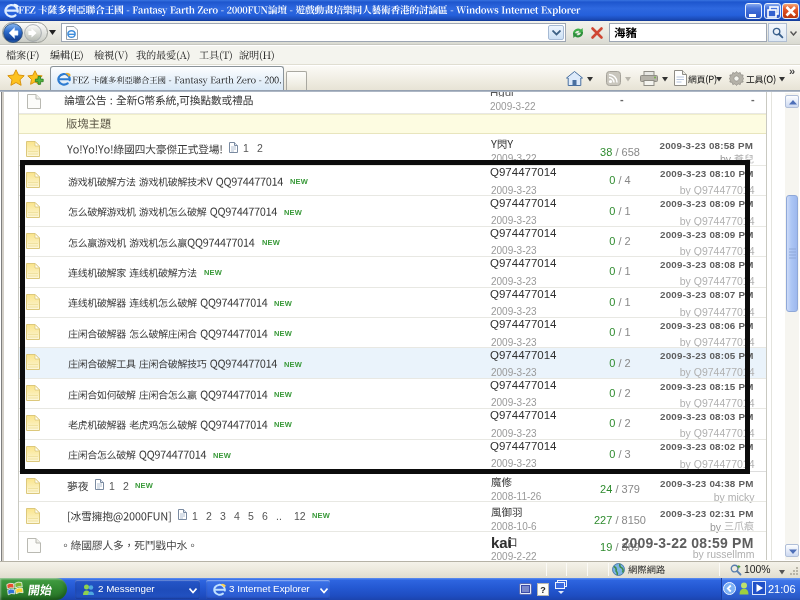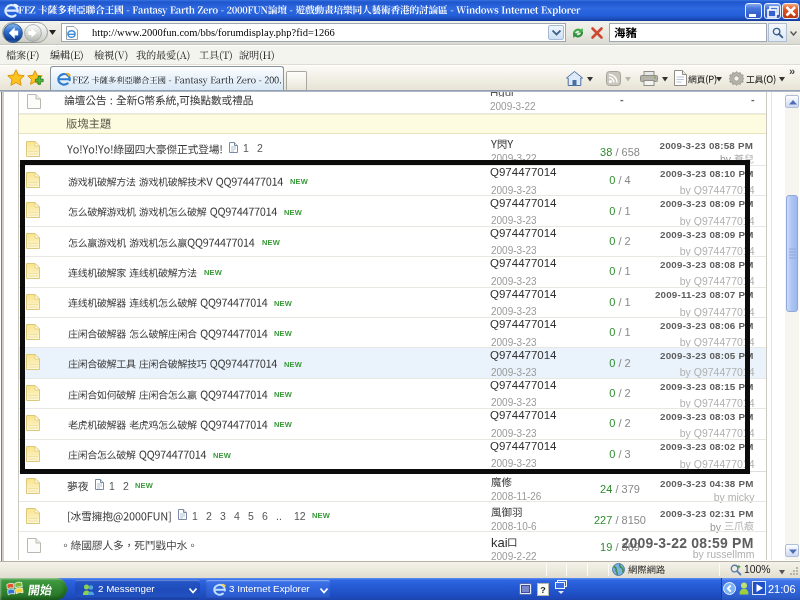--- a/index.html
+++ b/index.html
@@ -376,21 +376,20 @@
       <path d="M0 0 L7 0 L3.5 5 Z" fill="#222"></path>
     </svg>
     <div class="a" style="left:61px;top:23px;width:505px;height:19px;background:#fff;border:1px solid #9da6b3;"></div>
     <div class="a" style="left:66px;top:26px">
       <svg width="12" height="14" viewBox="0 0 12 14">
 <path d="M0.5 0.5 H8 L11.5 4 V13.5 H0.5 Z" fill="#fdfdfd" stroke="#98a0a8" stroke-width="1"></path>
 <ellipse cx="5.5" cy="8" rx="3.6" ry="3.3" fill="none" stroke="#3f8ddb" stroke-width="1.5"></ellipse>
 <rect x="2" y="7.6" width="7" height="1.4" fill="#3f8ddb"></rect>
 </svg>
     </div>
-    <div class="a" style="font-size:10.5px;color:#000;font-weight:normal;line-height:12.1px;font-family:'Liberation Serif',serif;left:92px;top:27.0px;">http://www.2000fun.com/bbs/forumdisplay.php?fid=1266</div>
     <div class="a" style="left:548px;top:25px;width:16px;height:15px;background:linear-gradient(180deg,#eef5fd,#cce0f5);border:1px solid #a6bad4;border-radius:2px;"></div>
     <svg class="a" style="left:552px;top:30px" width="9" height="6" viewBox="0 0 9 6">
       <path d="M0.5 0.5 L4.5 4.5 L8.5 0.5" fill="none" stroke="#3e6286" stroke-width="1.8"></path>
     </svg>
     <div class="a" style="left:570px;top:25px">
       <svg width="16" height="16" viewBox="0 0 16 16">
 <path d="M3 9 A5 5 0 0 1 11 4.6 L12.6 3 L13 8 L8 7.6 L9.6 6 A3.4 3.4 0 0 0 4.8 9 Z" fill="#3fae49"></path>
 <path d="M13 7 A5 5 0 0 1 5 11.4 L3.4 13 L3 8 L8 8.4 L6.4 10 A3.4 3.4 0 0 0 11.2 7 Z" fill="#2e8f3c"></path>
 </svg>
     </div>
@@ -985,21 +984,21 @@
             <use href="#g160" x="5083"></use>
             <use href="#g158" x="5606"></use>
           </g>
         </g>
       </svg>
     </div>
     <div class="a" style="font-size:7.5px;color:#3a9a3a;font-weight:bold;line-height:8.6px;letter-spacing:0.2px;left:274px;top:299.9px;">NEW</div>
     <div class="a" style="font-size:11.5px;color:#2f2f2f;font-weight:normal;line-height:13.2px;left:490px;top:287.8px;">Q974477014</div>
     <div class="a" style="font-size:10px;color:#999;font-weight:normal;line-height:11.5px;left:491px;top:306.1px;">2009-3-23</div>
     <div class="a" style="left:584px;top:295.7px;width:72px;text-align:center;font-size:11px;line-height:12.6px;"><span style="color:#2e8b2e">0</span> <span style="color:#888">/ 1</span></div>
-    <div class="a" style="font-size:9.8px;color:#5e5e5e;font-weight:bold;line-height:11.3px;letter-spacing:0.2px;right:46.5px;top:289.3px;">2009-11-23 08:07 PM</div>
+    <div class="a" style="font-size:9.8px;color:#5e5e5e;font-weight:bold;line-height:11.3px;letter-spacing:0.2px;right:46.5px;top:289.3px;">2009-3-23 08:07 PM</div>
     <div class="a" style="font-size:10.5px;color:#b0b0b0;font-weight:normal;line-height:12.1px;right:45.5px;top:305.7px;">by Q974477014</div>
     <div class="a" style="left:19px;top:317px;width:747px;height:1px;background:#e8e8e3;"></div>
     <svg class="a" style="left:26px;top:324px" width="14" height="16" viewBox="0 0 14 16">
       <path d="M0.5 0.5 H9 L13.5 5 V15.5 H0.5 Z" fill="url(#pg)" stroke="#dcc87c"></path>
       <path d="M9 0.5 L9 5 L13.5 5 Z" fill="#fffdf2" stroke="#dcc87c" stroke-width="0.8"></path>
       <path d="M2 10.5 H12 M2 13 H12" stroke="#f0e2a0" stroke-width="1.1"></path>
     </svg>
     <div class="a" style="left:68px;top:328.8px;">
       <svg width="200" height="11.9" viewBox="0 0 200 11.9">
         <g fill="#3a3a3a">
@@ -1349,21 +1348,21 @@
             <use href="#g203" x="6870"></use>
             <use href="#g204" x="7852"></use>
             <use href="#g205" x="8833"></use>
             <use href="#g206" x="9815"></use>
             <use href="#g207" x="10796"></use>
             <use href="#g198" x="11778"></use>
           </g>
         </g>
       </svg>
     </div>
-    <div class="a" style="font-size:13px;color:#2f2f2f;font-weight:normal;line-height:12.6px;left:491px;top:536.6px;">kai</div>
+    <div class="a" style="font-size:15px;color:#2f2f2f;font-weight:bold;line-height:12.6px;left:491px;top:536.6px;">kai</div>
     <div class="a" style="left:507px;top:537.4px;">
       <svg width="12" height="11.3" viewBox="0 0 12 11.3">
         <g fill="#2f2f2f">
           <g transform="translate(0.0 9.1) scale(0.010500 -0.010500)">
             <use href="#g208" x="0"></use>
           </g>
         </g>
       </svg>
     </div>
     <div class="a" style="font-size:10px;color:#999;font-weight:normal;line-height:11.5px;left:491px;top:551.0px;">2009-2-22</div>

